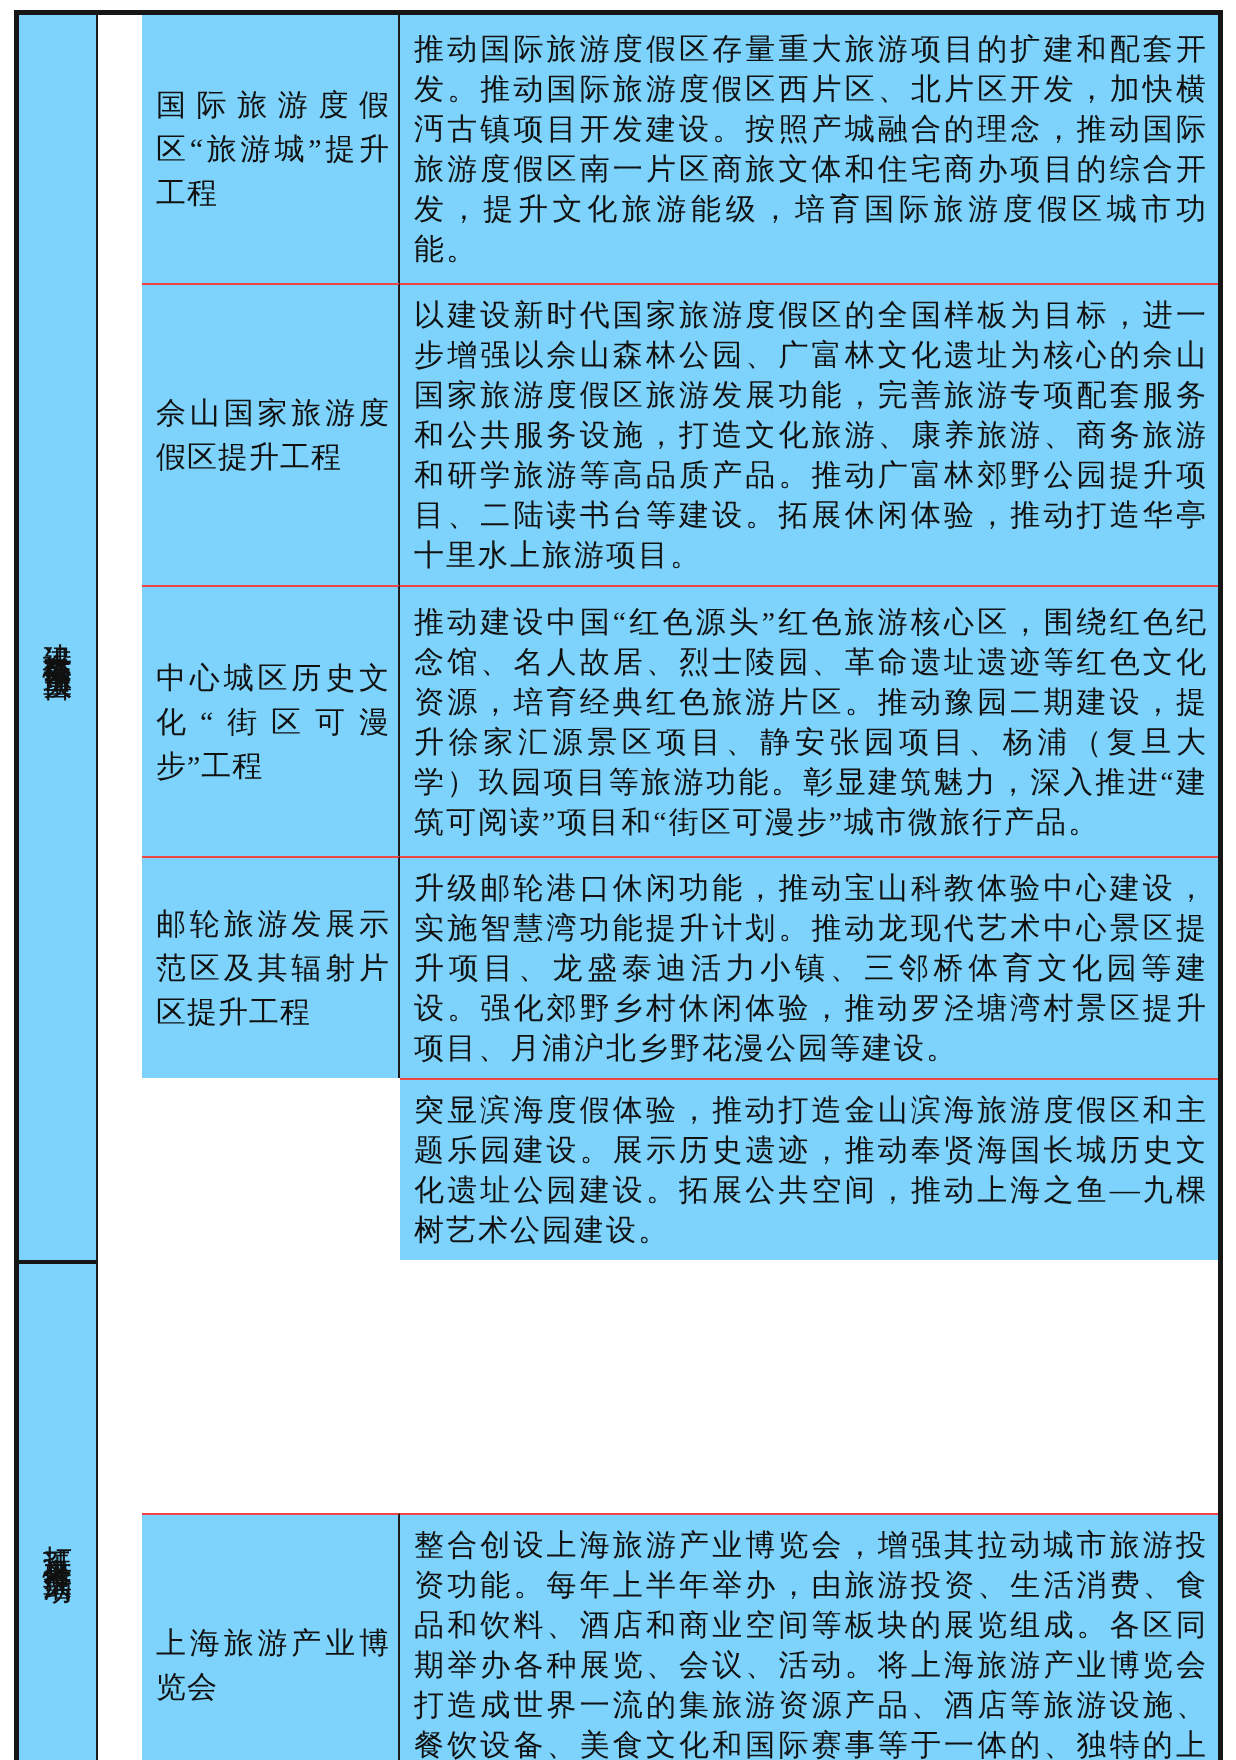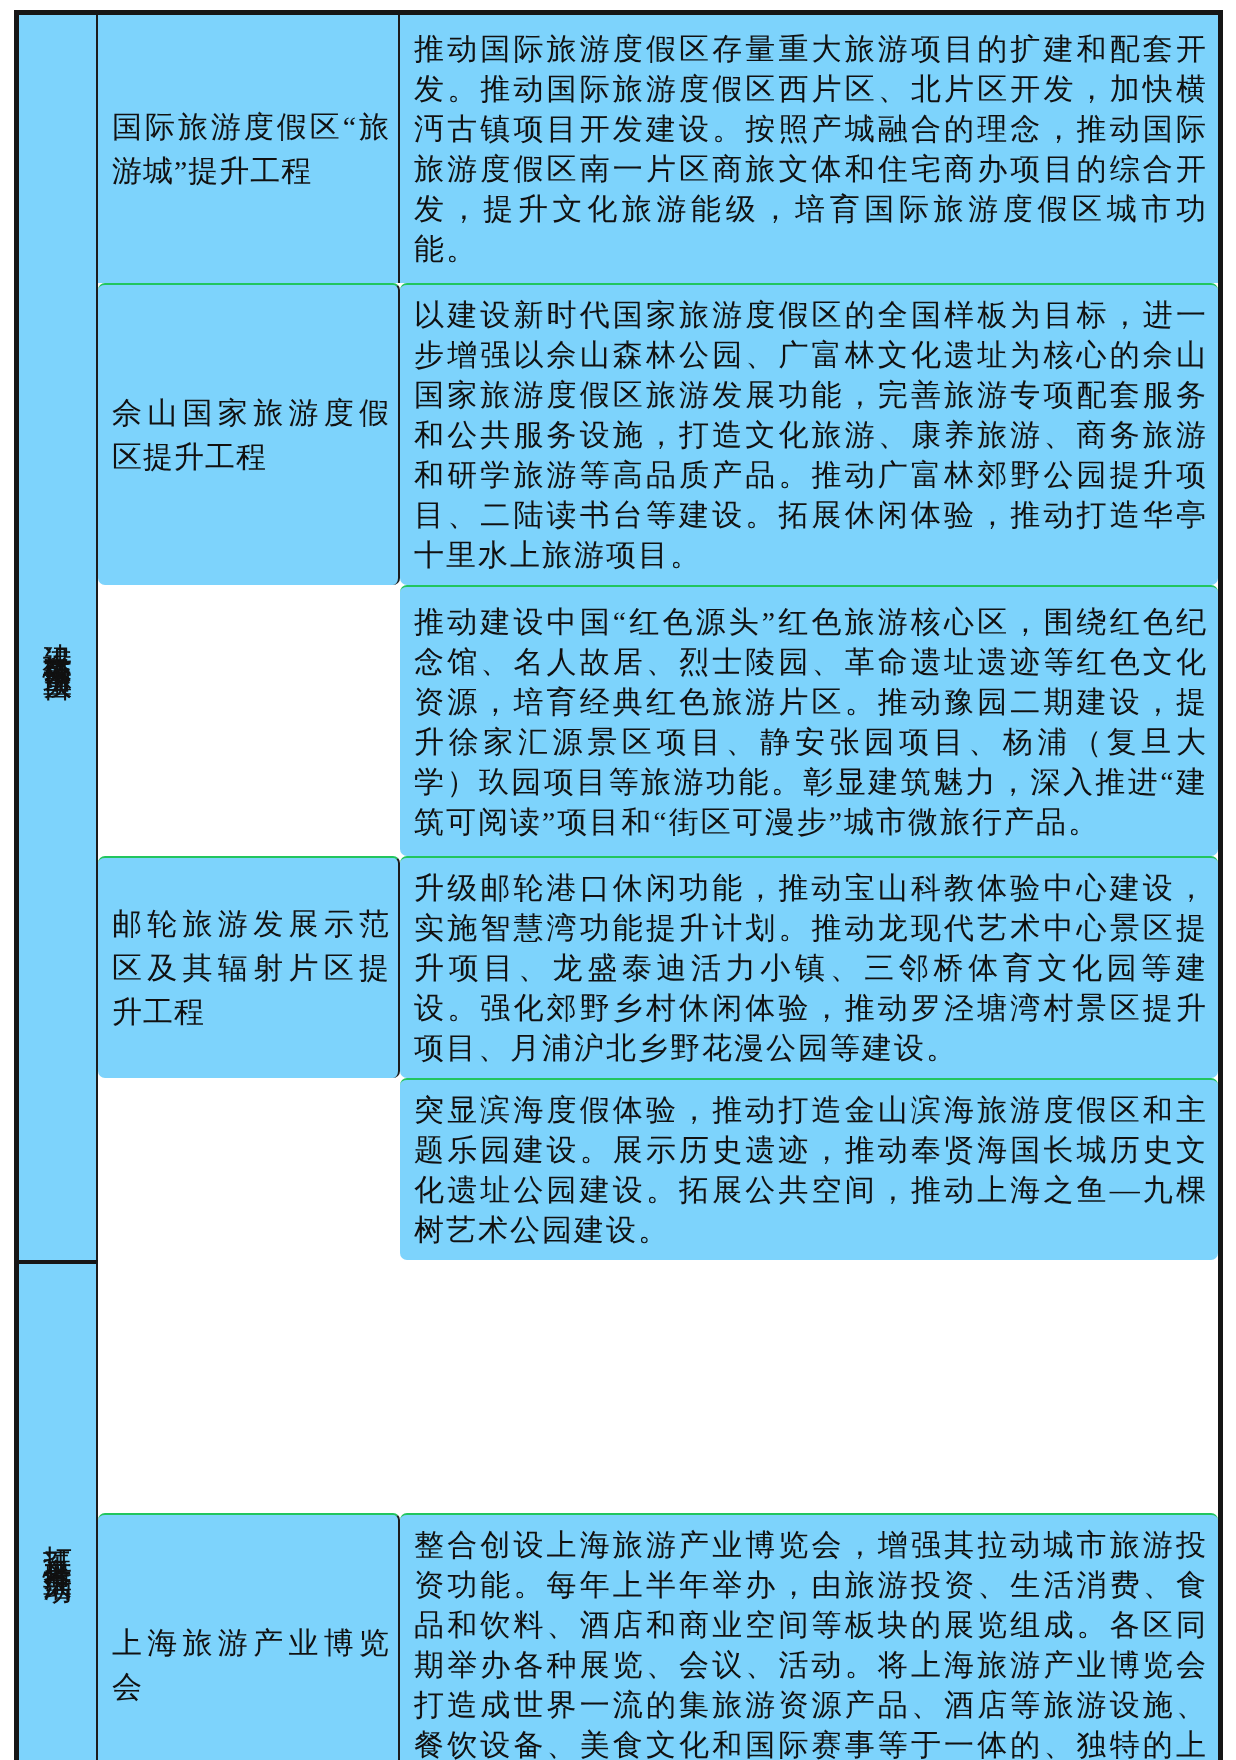--- a/index.html
+++ b/index.html
@@ -54,20 +54,21 @@
     font-size: 29px;
     letter-spacing: 3px;
     line-height: 1.0;
     white-space: nowrap;
   }
   
   .proj-cell {
     grid-column: 2;
     border-right: 2px solid #1c1c1c;
     padding: 8px 8px 8px 14px;
+    margin-left: 44px;
   }
   .proj-text {
     font-size: 30px;
     line-height: 44px;
     letter-spacing: 1px;
     text-align: justify;
     text-justify: inter-ideograph;
     width: 100%;
   }
   
@@ -77,21 +78,21 @@
   }
   .desc-text {
     font-size: 30px;
     line-height: 40px;
     letter-spacing: 2px;
     text-align: justify;
     text-justify: inter-ideograph;
     width: 100%;
   }
   
-  .row-2, .row-3, .row-4, .row-5, .row-7 { border-top: 2px solid #22c55e; border-radius: 7px; }
+  .row-2, .row-3, .row-4, .row-5, .row-7 { border-top: 2px solid #ef4444; }
   .row-6 { border-top: 4px solid #161616; } 
   .row-1 { border-top: none; }
 </style>
 </head>
 <body>
 
 <div class="page">
   <div class="doc-table">
 
     <div class="cell cat-cell cat-1">
@@ -108,20 +109,23 @@
       <div class="desc-text">推动国际旅游度假区存量重大旅游项目的扩建和配套开发。推动国际旅游度假区西片区、北片区开发，加快横沔古镇项目开发建设。按照产城融合的理念，推动国际旅游度假区南一片区商旅文体和住宅商办项目的综合开发，提升文化旅游能级，培育国际旅游度假区城市功能。</div>
     </div>
 
     <div class="cell proj-cell row-2" style="grid-row:2">
       <div class="proj-text">佘山国家旅游度假区提升工程</div>
     </div>
     <div class="cell desc-cell row-2" style="grid-row:2">
       <div class="desc-text">以建设新时代国家旅游度假区的全国样板为目标，进一步增强以佘山森林公园、广富林文化遗址为核心的佘山国家旅游度假区旅游发展功能，完善旅游专项配套服务和公共服务设施，打造文化旅游、康养旅游、商务旅游和研学旅游等高品质产品。推动广富林郊野公园提升项目、二陆读书台等建设。拓展休闲体验，推动打造华亭十里水上旅游项目。</div>
     </div>
 
+    <div class="cell proj-cell row-3" style="grid-row:3">
+      <div class="proj-text">中心城区历史文化“街区可漫步”工程</div>
+    </div>
     <div class="cell desc-cell row-3" style="grid-row:3">
       <div class="desc-text">推动建设中国“红色源头”红色旅游核心区，围绕红色纪念馆、名人故居、烈士陵园、革命遗址遗迹等红色文化资源，培育经典红色旅游片区。推动豫园二期建设，提升徐家汇源景区项目、静安张园项目、杨浦（复旦大学）玖园项目等旅游功能。彰显建筑魅力，深入推进“建筑可阅读”项目和“街区可漫步”城市微旅行产品。</div>
     </div>
 
     <div class="cell desc-cell row-4" style="grid-row:4">
       <div class="desc-text">升级邮轮港口休闲功能，推动宝山科教体验中心建设，实施智慧湾功能提升计划。推动龙现代艺术中心景区提升项目、龙盛泰迪活力小镇、三邻桥体育文化园等建设。强化郊野乡村休闲体验，推动罗泾塘湾村景区提升项目、月浦沪北乡野花漫公园等建设。</div>
     </div>
     <div class="cell proj-cell row-4" style="grid-row:4">
       <div class="proj-text">邮轮旅游发展示范区及其辐射片区提升工程</div>
     </div>

